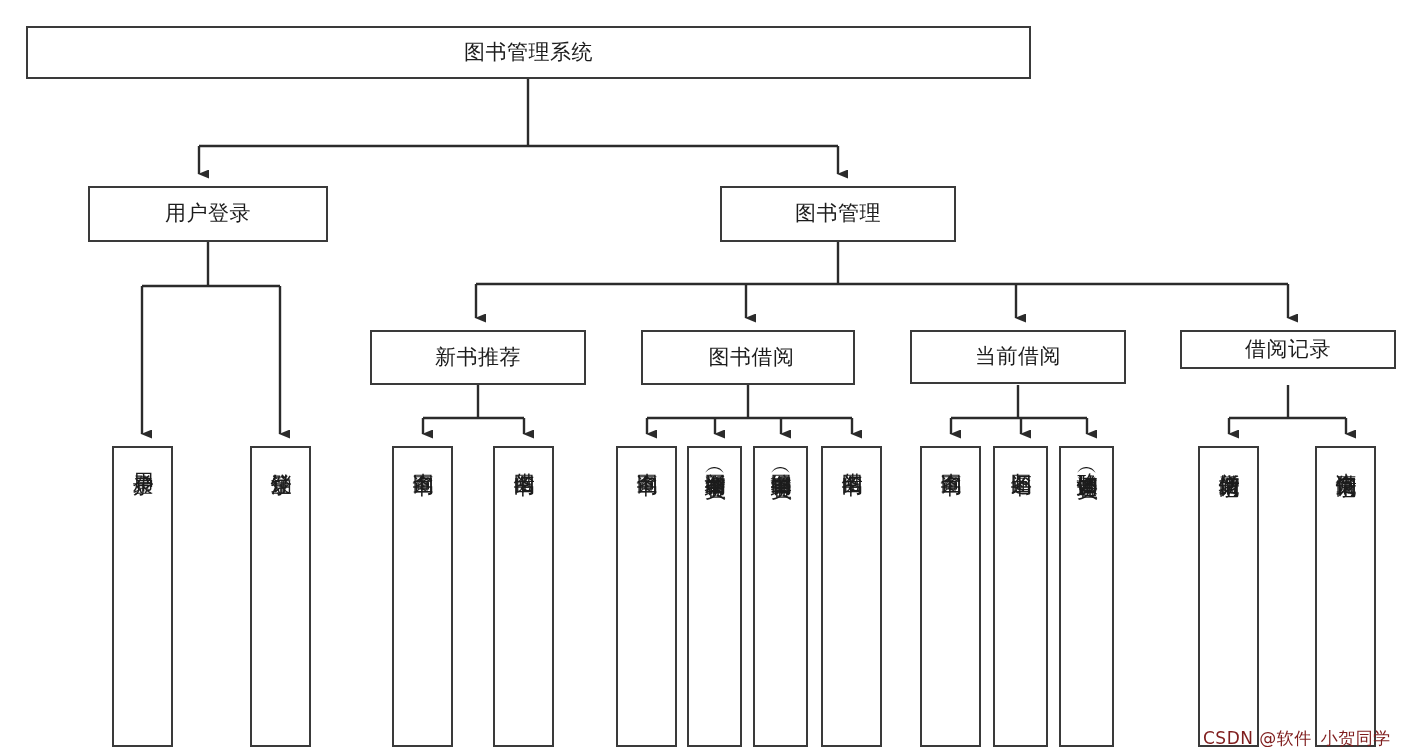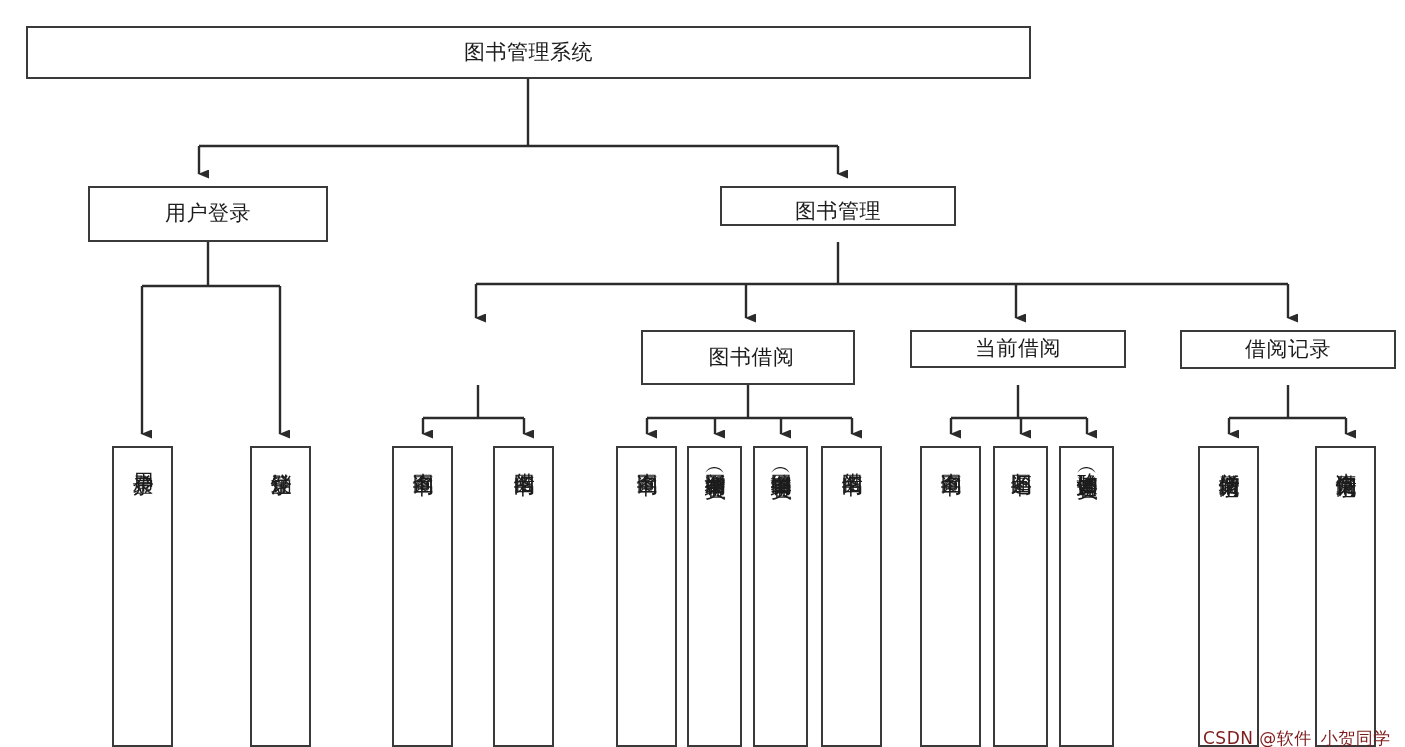--- a/index.html
+++ b/index.html
@@ -130,28 +130,31 @@
     </g>
   </svg>
 
   <div class="node horiz" style="left:18px; top:14px; width:1005px; height:53px;">
     <span class="node-label">图书管理系统</span>
   </div>
 
   <div class="node horiz" style="left:80px; top:174px; width:240px; height:56px;">
     <span class="node-label">用户登录</span>
   </div>
-  <div class="node horiz" style="left:712px; top:174px; width:236px; height:40px;align-items:flex-end;">
+  <div class="node horiz" style="left:712px; top:174px; width:236px; height:56px;">
     <span class="node-label">图书管理</span>
   </div>
 
+  <div class="node horiz" style="left:362px; top:318px; width:216px; height:55px;">
+    <span class="node-label">新书推荐</span>
+  </div>
   <div class="node horiz" style="left:633px; top:318px; width:214px; height:55px;padding-left:7px;">
     <span class="node-label">图书借阅</span>
   </div>
-  <div class="node horiz" style="left:902px; top:318px; width:216px; height:38px;">
+  <div class="node horiz" style="left:902px; top:318px; width:216px; height:54px;">
     <span class="node-label">当前借阅</span>
   </div>
   <div class="node horiz" style="left:1172px; top:318px; width:216px; height:39px;">
     <span class="node-label">借阅记录</span>
   </div>
 
   <div class="node vert" style="left:104px; top:434px; width:61px; height:301px;">
     <span class="node-label">用户登录</span>
   </div>
   <div class="node vert" style="left:242px; top:434px; width:61px; height:301px;">

